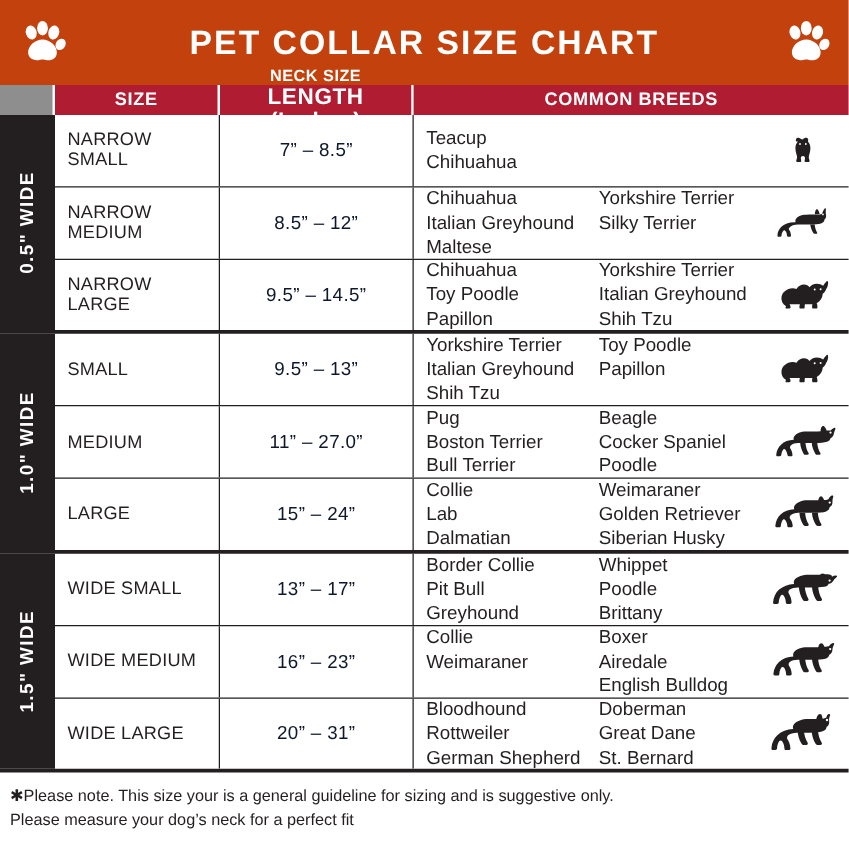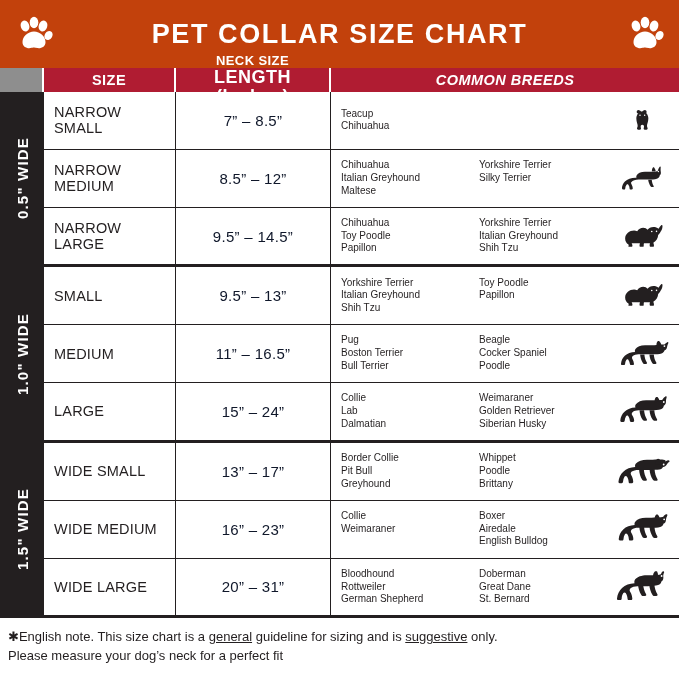--- a/index.html
+++ b/index.html
@@ -63,21 +63,21 @@
     justify-content: center;
     font-weight: bold;
     font-size: 14.5px;
     letter-spacing: 0.5px;
     border-right: 2px solid #ffffff;
     position: relative;
   }
   .thead .hcell:last-child { border-right: none; }
   .col-size    { width: 132px; }
   .col-length  { width: 155px; }
-  .col-breeds  { flex: 1 1 auto; font-style: italic; }
+  .col-breeds  { flex: 1 1 auto; }
 
   .len-stack { text-align: center; line-height: 1.05; }
   .len-small {
     font-size: 13px;
     letter-spacing: 0.4px;
     display: block;
     margin-bottom: 1px;
   }
   .len-big { font-size: 18px; letter-spacing: 0.5px; display: block; }
 
@@ -149,21 +149,21 @@
     align-items: center;
   }
   .breed-cols {
     flex: 1 1 auto;
     display: flex;
     padding-left: 10px;
     gap: 0;
   }
   .breed-col {
     flex: 1 1 50%;
-    font-size: 10px;
+    font-size: 15px;
     line-height: 1.28;
     color: #231f20;
   }
   .silhouette {
     width: 62px;
     flex: 0 0 62px;
     display: flex;
     align-items: center;
     justify-content: center;
     padding-right: 6px;
@@ -175,21 +175,21 @@
     flex: 0 0 auto;
     padding: 10px 8px 12px 8px;
     border-top: 3px solid #231f20;
     background: #ffffff;
   }
   .footer p {
     font-size: 13px;
     color: #231f20;
     line-height: 1.45;
   }
-  .footer .u { text-decoration: underline; }
+  .footer .u { }
 </style>
 </head>
 <body>
 
 <div id="page">
 
   <div class="header">
     <span class="paw left">
       <svg viewBox="0 0 40 40" width="40" height="40" aria-hidden="true">
         <ellipse cx="11" cy="12" rx="4.3" ry="5.6" fill="#ffffff" transform="rotate(-18 11 12)"></ellipse>
@@ -327,21 +327,21 @@
                 <svg viewBox="0 0 60 34" width="48" height="27">
                   <path fill="#231f20" d="M50 10.5c1.6-2 2.2-4.8 2-7.2-.1-.9-1-1.2-1.6-.6-1.3 1.3-2.6 2.9-3.4 4.4-1.6-1.3-3.8-2.1-6.3-2.1-3.3 0-6.1 1.5-7.5 3.6-1.2-1.6-3-2.7-5.4-2.7-3.2 0-6 1.8-7.6 4.4-1.2-.5-2.6-.7-4-.7C10.5 9.6 5 14 5 19.6c0 3.4 1.6 6.1 4.1 7.6.5.3.6 1 .2 1.4-.5.6-.1 1.4.7 1.4h3c.7 0 1.2-.5 1.2-1.2 0-1.2-.4-2.3-1-3.2h10.4c-.3.9-.5 1.9-.5 3 0 .8.4 1.4 1.2 1.4h3c.8 0 1.2-.6 1.1-1.4-.1-1.1 0-2.1.3-3h7.5c-.3 1-.4 2-.3 3 .1.8.4 1.4 1.2 1.4h3c.8 0 1.2-.6 1.2-1.4 0-1.4-.3-2.7-.8-3.8 3.6-2 5.9-5.5 6.1-9.6 1.4-1.2 2.6-2.7 3.4-4.7z"></path>
                   <circle cx="44.5" cy="10.5" r="1" fill="#ffffff"></circle>
                   <circle cx="38.5" cy="10.8" r="1" fill="#ffffff"></circle>
                 </svg>
               </div>
             </div>
           </div>
           <div class="row">
             <div class="cell size">MEDIUM</div>
-            <div class="cell length">11” – 16.5”</div>
+            <div class="cell length">11” – 27.0”</div>
             <div class="cell breeds">
               <div class="breed-cols">
                 <div class="breed-col">
                   <div>Pug</div>
                   <div>Boston Terrier</div>
                   <div>Bull Terrier</div>
                 </div>
                 <div class="breed-col">
                   <div>Beagle</div>
                   <div>Cocker Spaniel</div>
@@ -472,18 +472,18 @@
                 </svg>
               </div>
             </div>
           </div>
         </div>
       </div>
     </div>
 
   <div class="footer">
     <p>
-      <span>✱English note. This size chart is a </span><span class="u">general</span><span> guideline for sizing and is </span><span class="u">suggestive</span><span> only.</span>
+      <span>✱Please note. This size your is a </span><span class="u">general</span><span> guideline for sizing and is </span><span class="u">suggestive</span><span> only.</span>
     </p>
     <p>Please measure your dog’s neck for a perfect fit</p>
   </div>
 
 </div>
 
 </body></html>

